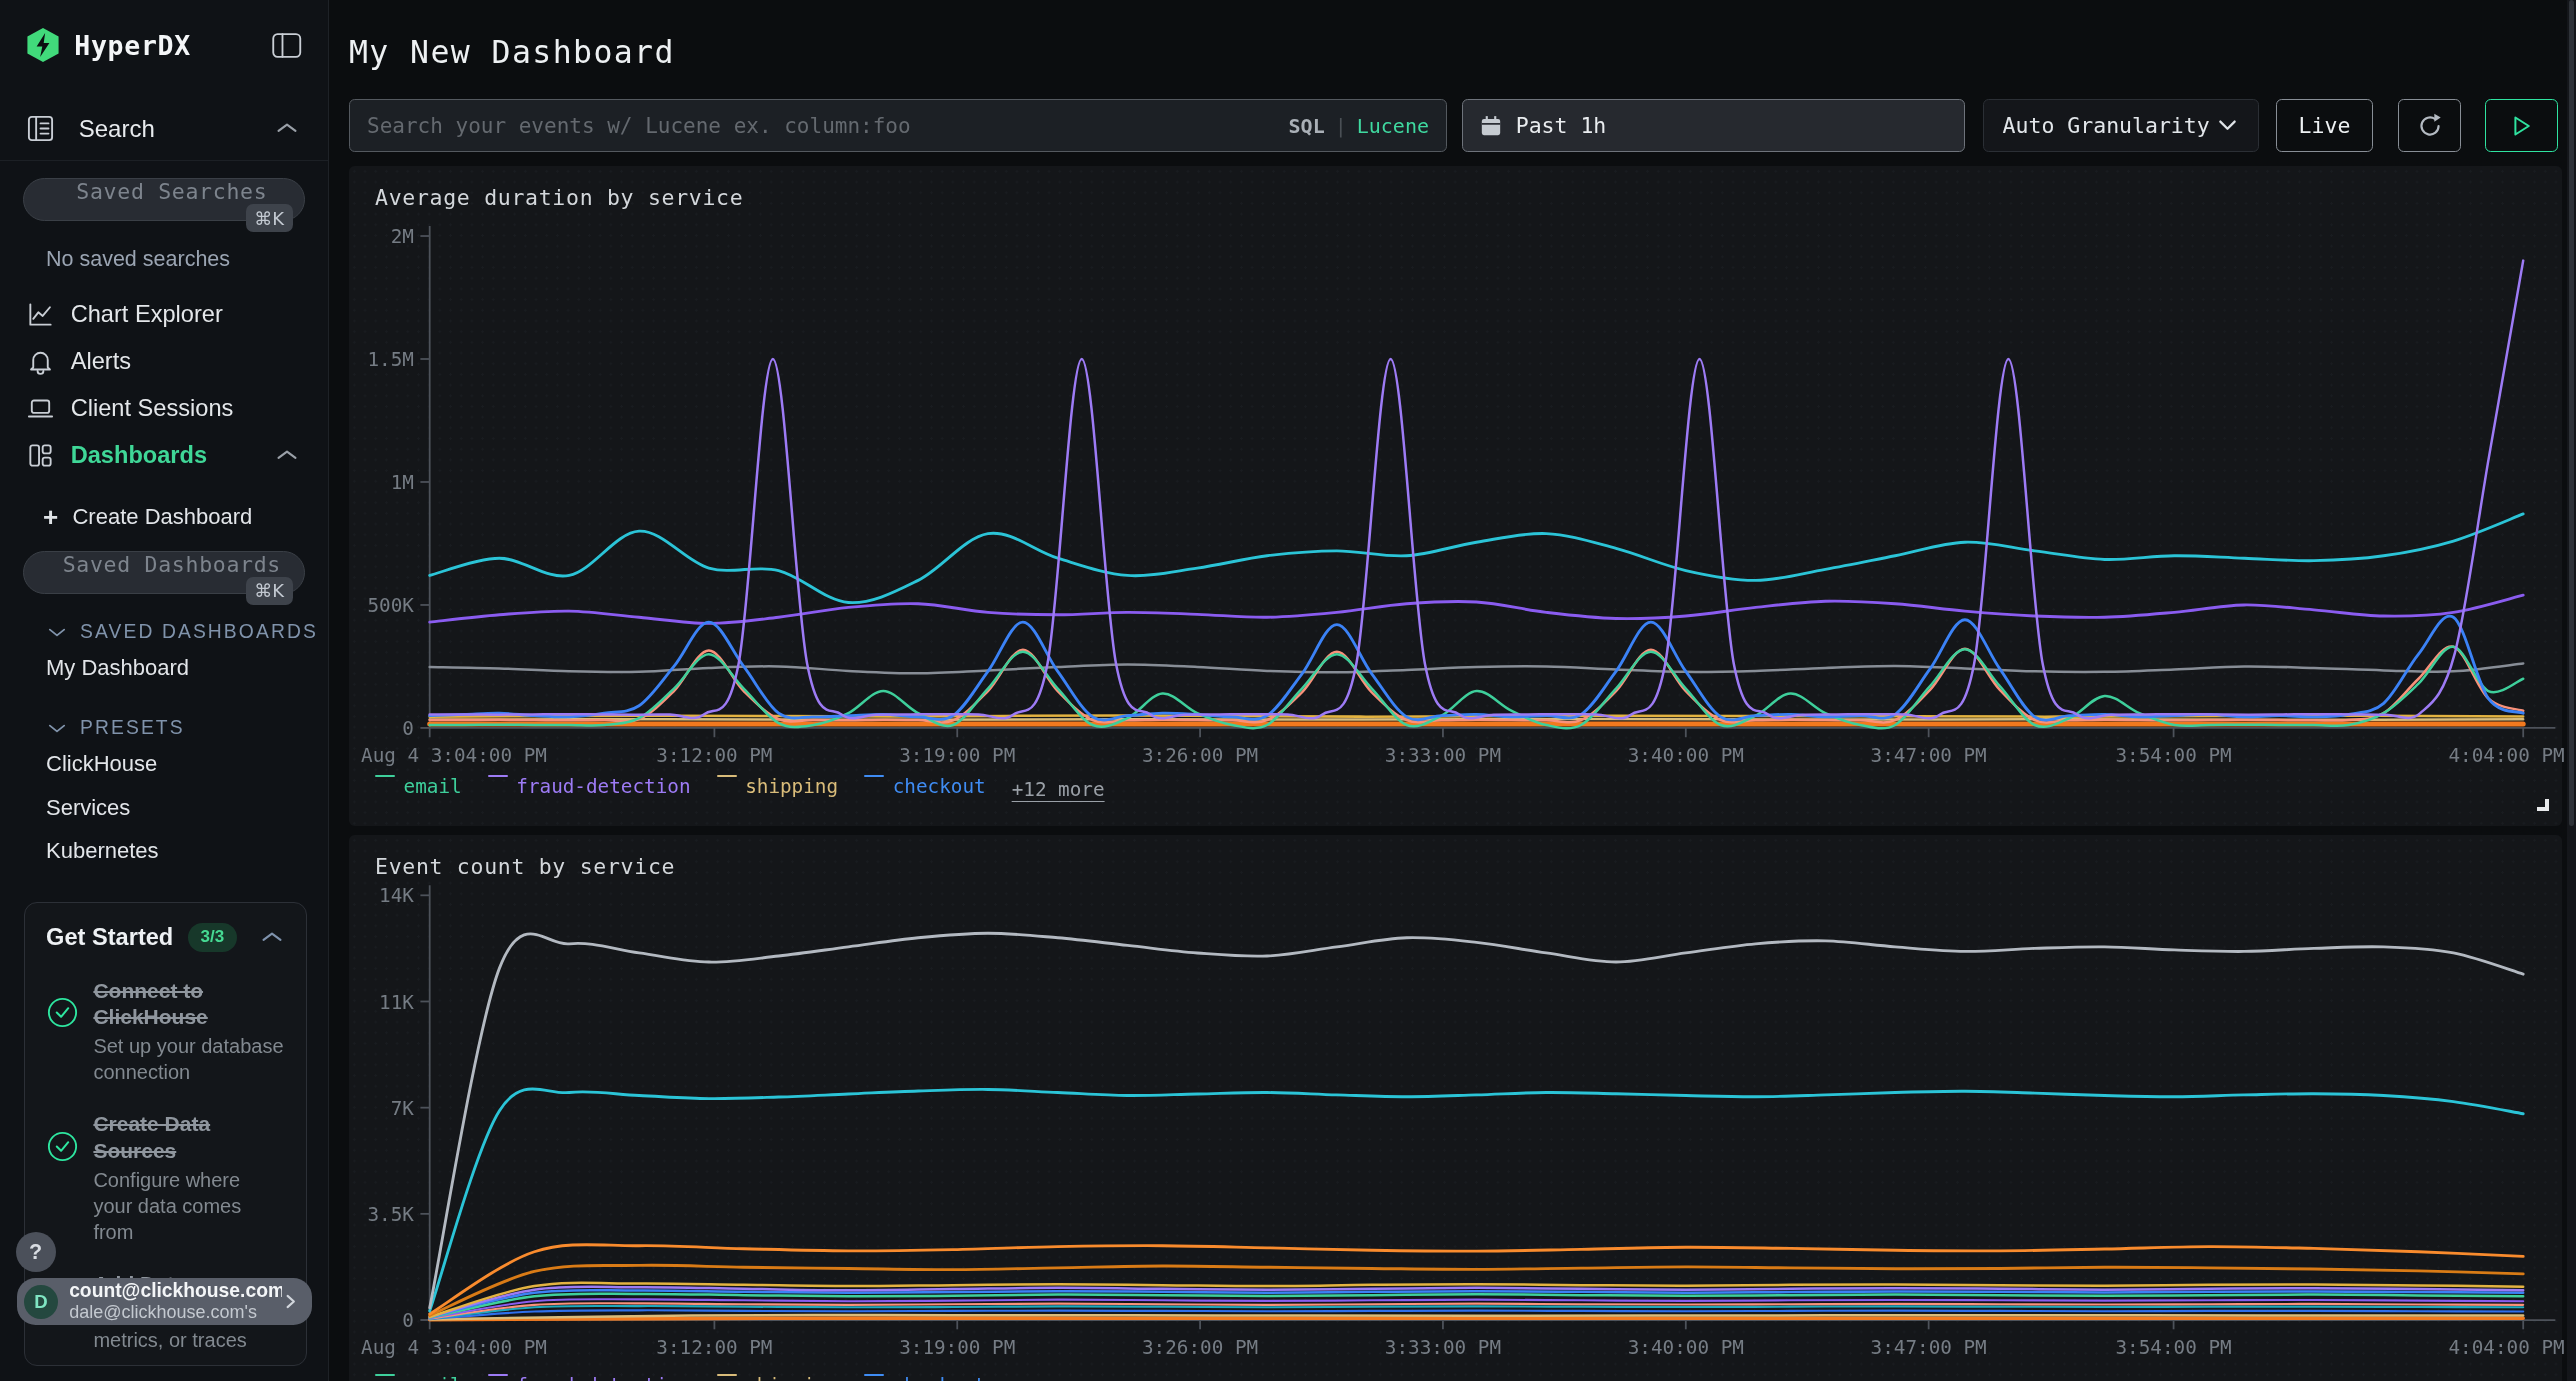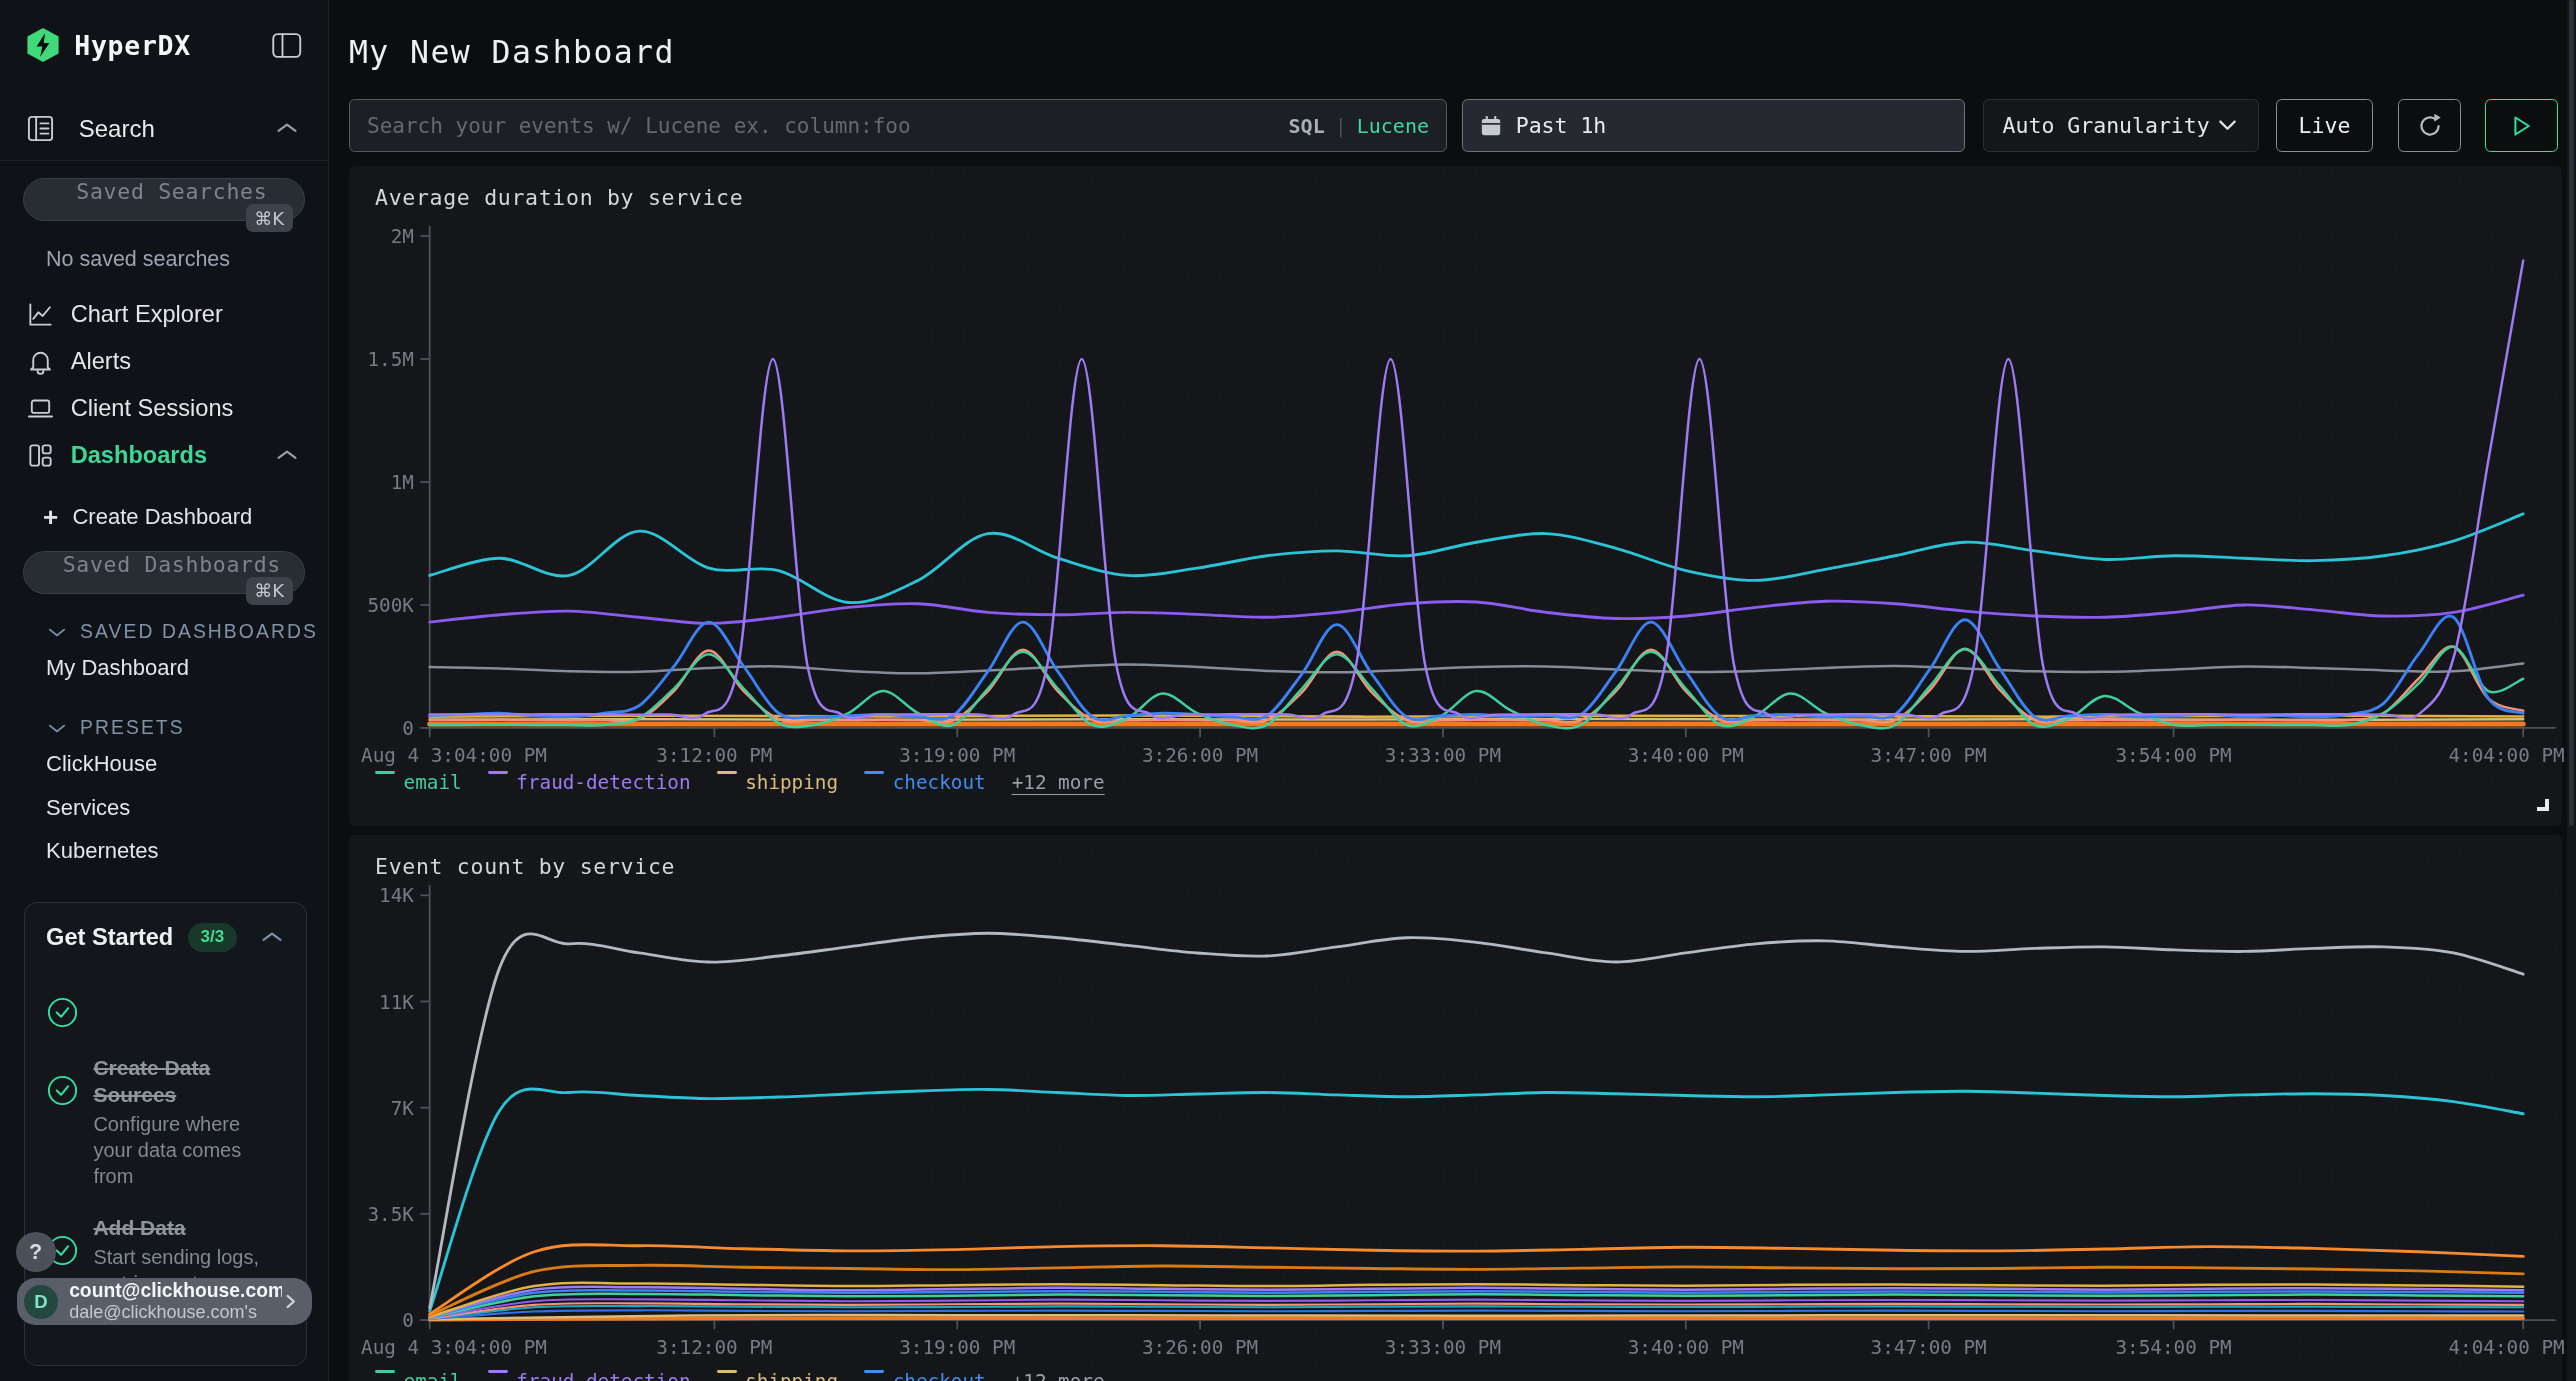--- a/index.html
+++ b/index.html
@@ -110,21 +110,21 @@
     background-size: 10.7px 10.7px;
   }
   .panel-1 { top:166px; }
   .panel-2 { top:835px; }
   .panel-title { position:absolute; left:26px; top:18.6px; font-size:21.5px; color:#d3d7db; letter-spacing:0.7px; }
   svg.chart { position:absolute; left:14.3px; width:2204px; height:572px; overflow:visible; }
   .tick { font-family:"DejaVu Sans Mono","Liberation Mono",monospace; font-size:27px; fill:#757c84; }
   .legend { position:absolute; left:26px; display:flex; align-items:center; gap:26px; font-family:"DejaVu Sans Mono","Liberation Mono",monospace; font-size:19.3px; }
   .legend .li { display:flex; align-items:flex-start; gap:8.6px; cursor:pointer; }
   .legend .dash { display:inline-block; width:20px; height:2.9px; border-radius:1.4px; }
-  .legend .more { color:#9aa0a7; text-decoration:underline; text-underline-offset:5px; cursor:pointer; }
+  .legend .more { color:#9aa0a7; text-decoration:underline; text-underline-offset:5px; cursor:pointer;margin-top:7px; }
   .resize-handle { position:absolute; right:13px; top:633px; width:12px; height:12px; border-right:4.3px solid #e8eaec; border-bottom:4.3px solid #e8eaec; cursor:nwse-resize; }
 
   .scrollbar { position:absolute; right:0; top:0; width:8.6px; height:1381px; background:#14161a; }
   .scroll-thumb { position:absolute; left:1.4px; top:0; width:5.7px; height:826px; border-radius:2.9px; background:#2e3238; }
 
   .icon-stroke { stroke:#c9ced5; stroke-width:2.6; fill:none; stroke-linecap:round; stroke-linejoin:round; }
   .icon-stroke-dim { stroke:#9aa0a8; stroke-width:3; fill:none; stroke-linecap:round; stroke-linejoin:round; }
 </style>
 </head>
 <body>
@@ -259,20 +259,24 @@
       <span class="gs-badge">3/3</span>
       <svg class="chev" width="24" height="14.3" viewBox="0 0 34 20">
         <polyline points="5,14 17,5 29,14" style="stroke:#7f93ad;stroke-width:3;fill:none;stroke-linecap:round;stroke-linejoin:round;"></polyline>
       </svg>
     </div>
     <div class="gs-item">
       <svg class="gs-icon" viewBox="0 0 46 46">
         <circle cx="23" cy="23" r="19" style="stroke:#2ee6a0;stroke-width:2.6;fill:none;"></circle>
         <polyline points="15,23 21,29 31,17" style="stroke:#2ee6a0;stroke-width:2.8;fill:none;stroke-linecap:round;stroke-linejoin:round;"></polyline>
       </svg>
+      <div class="gs-text">
+        <div class="gs-item-title">Connect to ClickHouse</div>
+        <div class="gs-desc">Set up your database connection</div>
+      </div>
     </div>
     <div class="gs-item">
       <svg class="gs-icon" viewBox="0 0 46 46">
         <circle cx="23" cy="23" r="19" style="stroke:#2ee6a0;stroke-width:2.6;fill:none;"></circle>
         <polyline points="15,23 21,29 31,17" style="stroke:#2ee6a0;stroke-width:2.8;fill:none;stroke-linecap:round;stroke-linejoin:round;"></polyline>
       </svg>
       <div class="gs-text">
         <div class="gs-item-title">Create Data Sources</div>
         <div class="gs-desc">Configure where your data comes from</div>
       </div>

